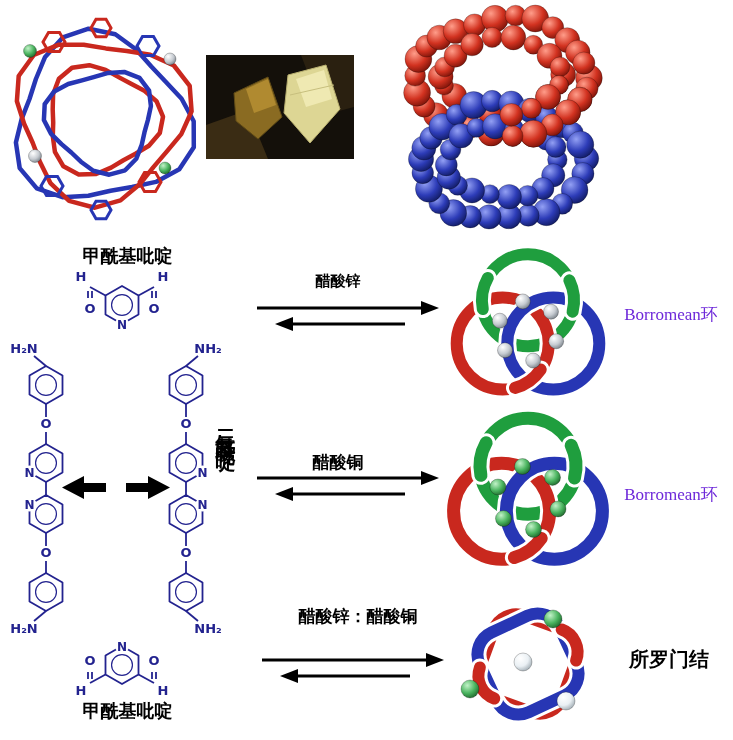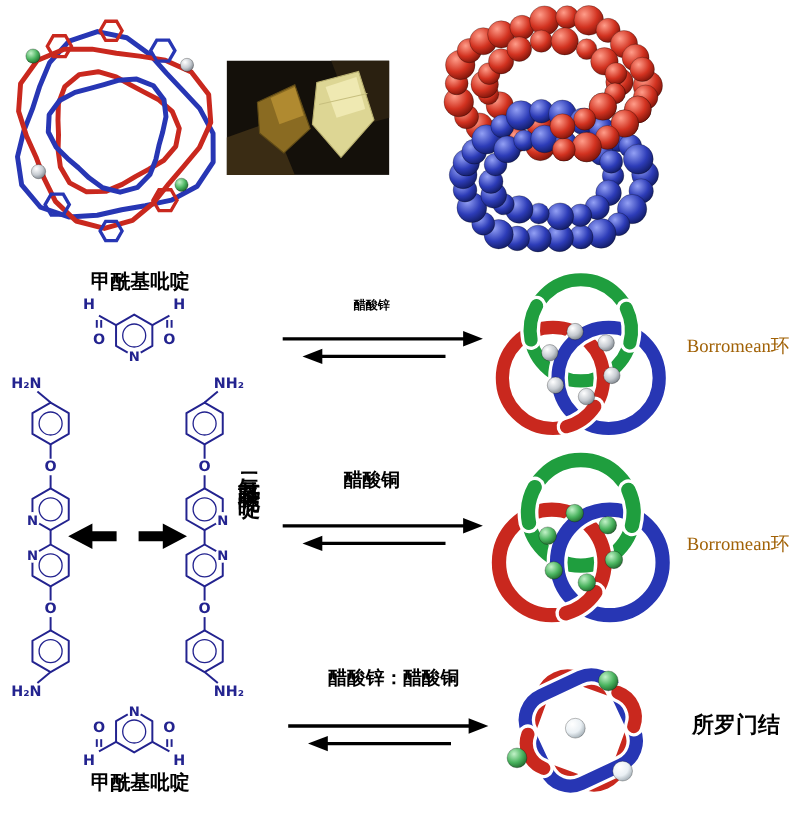--- a/index.html
+++ b/index.html
@@ -1,20 +1,20 @@
 <!DOCTYPE html>
 <html><head>
 <meta charset="utf-8">
 <style>
   html,body{margin:0;padding:0;background:#fff;}
   .canvas{position:relative;width:733px;height:740px;background:#fff;overflow:hidden;
           font-family:"Liberation Sans","DejaVu Sans",sans-serif;padding-left:11px;}
   .abs{position:absolute;}
   .cjk-label{font-weight:700;color:#000;text-align:center;line-height:1.15;}
-  .serif-label{font-family:"Liberation Serif","DejaVu Serif",serif;color:#a16207;text-align:center;}
+  .serif-label{font-family:"Liberation Serif","DejaVu Serif",serif;color:#6d28d9;text-align:center;}
   .vlabel{writing-mode:vertical-rl;text-orientation:upright;font-weight:700;font-size:20px;
           letter-spacing:4px;color:#000;}
   .ratio{font-weight:700;font-size:15px;color:#111;text-align:center;}
   .ratio span{padding:0 3px;}
 </style>
 </head>
 <body>
 
 <div class="canvas">
 
@@ -222,21 +222,21 @@
       <text x="154" y="400" font-size="13" fill="#23238f" font-weight="bold" text-anchor="middle" font-family="&quot;DejaVu Sans&quot;, sans-serif">O</text>
       <text x="163" y="430" font-size="13" fill="#23238f" font-weight="bold" text-anchor="middle" font-family="&quot;DejaVu Sans&quot;, sans-serif">H</text>
       <polygon points="106,218 84,218 84,211 62,222.5 84,234 84,227 106,227" fill="#000"></polygon>
       <polygon points="126,218 148,218 148,211 170,222.5 148,234 148,227 126,227" fill="#000"></polygon>
     </svg>
 
   <div class="abs vlabel" style="left:213px;top:414px;">二氨基联吡啶</div>
 
   <div class="abs cjk-label" style="left:55px;top:701px;width:145px;font-size:18px;">甲酰基吡啶</div>
 
-  <div class="abs cjk-label" style="left:272px;top:272px;width:132px;font-size:11px;">醋酸锌</div>
+  <div class="abs cjk-label" style="left:272px;top:272px;width:132px;font-size:15px;">醋酸锌</div>
   <svg class="abs eq" style="left:255px;top:297px" width="186" height="38">
       <line x1="2" y1="11" x2="168" y2="11" stroke="#000" stroke-width="3"></line>
       <polygon points="166,4 166,18 184,11" fill="#000"></polygon>
       <line x1="36" y1="27" x2="150" y2="27" stroke="#000" stroke-width="3"></line>
       <polygon points="38,20 38,34 20,27" fill="#000"></polygon>
     </svg>
   <svg class="abs" id="svg-borro1" style="left:446px;top:241px" width="164" height="162">
       <circle cx="82" cy="59.32" r="46" stroke="#fff" stroke-width="18" fill="none"></circle>
       <circle cx="82" cy="59.32" r="46" stroke="#1f9e3e" stroke-width="12" fill="none"></circle>
       <circle cx="56.7" cy="102.56" r="46" stroke="#fff" stroke-width="18" fill="none"></circle>
@@ -251,21 +251,21 @@
       <path d="M94.7,128.5 A46,46 0 0 1 69.0,146.9" stroke="#c9281e" stroke-width="12" fill="none" stroke-linecap="round"></path>
       <circle cx="110.18118138542137" cy="100.28693422366354" r="7.5" fill="url(#gSilver)" stroke="rgba(0,0,0,0.35)" stroke-width="0.7"></circle>
       <circle cx="87.18184432795852" cy="119.54908610026382" r="7.5" fill="url(#gSilver)" stroke="rgba(0,0,0,0.35)" stroke-width="0.7"></circle>
       <circle cx="59.00066294253714" cy="109.26215187660029" r="7.5" fill="url(#gSilver)" stroke="rgba(0,0,0,0.35)" stroke-width="0.7"></circle>
       <circle cx="53.81881861457863" cy="79.71306577633646" r="7.5" fill="url(#gSilver)" stroke="rgba(0,0,0,0.35)" stroke-width="0.7"></circle>
       <circle cx="76.81815567204147" cy="60.45091389973619" r="7.5" fill="url(#gSilver)" stroke="rgba(0,0,0,0.35)" stroke-width="0.7"></circle>
       <circle cx="104.99933705746287" cy="70.73784812339971" r="7.5" fill="url(#gSilver)" stroke="rgba(0,0,0,0.35)" stroke-width="0.7"></circle>
     </svg>
   <div class="abs serif-label" style="left:612px;top:303px;width:118px;font-size:17px;">Borromean环</div>
 
-  <div class="abs cjk-label" style="left:272px;top:427px;width:132px;font-size:17px;">醋酸铜</div>
+  <div class="abs cjk-label" style="left:272px;top:453px;width:132px;font-size:17px;">醋酸铜</div>
   <svg class="abs eq" style="left:255px;top:467px" width="186" height="38">
       <line x1="2" y1="11" x2="168" y2="11" stroke="#000" stroke-width="3"></line>
       <polygon points="166,4 166,18 184,11" fill="#000"></polygon>
       <line x1="36" y1="27" x2="150" y2="27" stroke="#000" stroke-width="3"></line>
       <polygon points="38,20 38,34 20,27" fill="#000"></polygon>
     </svg>
   <svg class="abs" id="svg-borro2" style="left:438px;top:411px" width="180" height="166">
       <circle cx="90" cy="55.160000000000004" r="48" stroke="#fff" stroke-width="19" fill="none"></circle>
       <circle cx="90" cy="55.160000000000004" r="48" stroke="#1f9e3e" stroke-width="13" fill="none"></circle>
       <circle cx="63.599999999999994" cy="100.28" r="48" stroke="#fff" stroke-width="19" fill="none"></circle>

